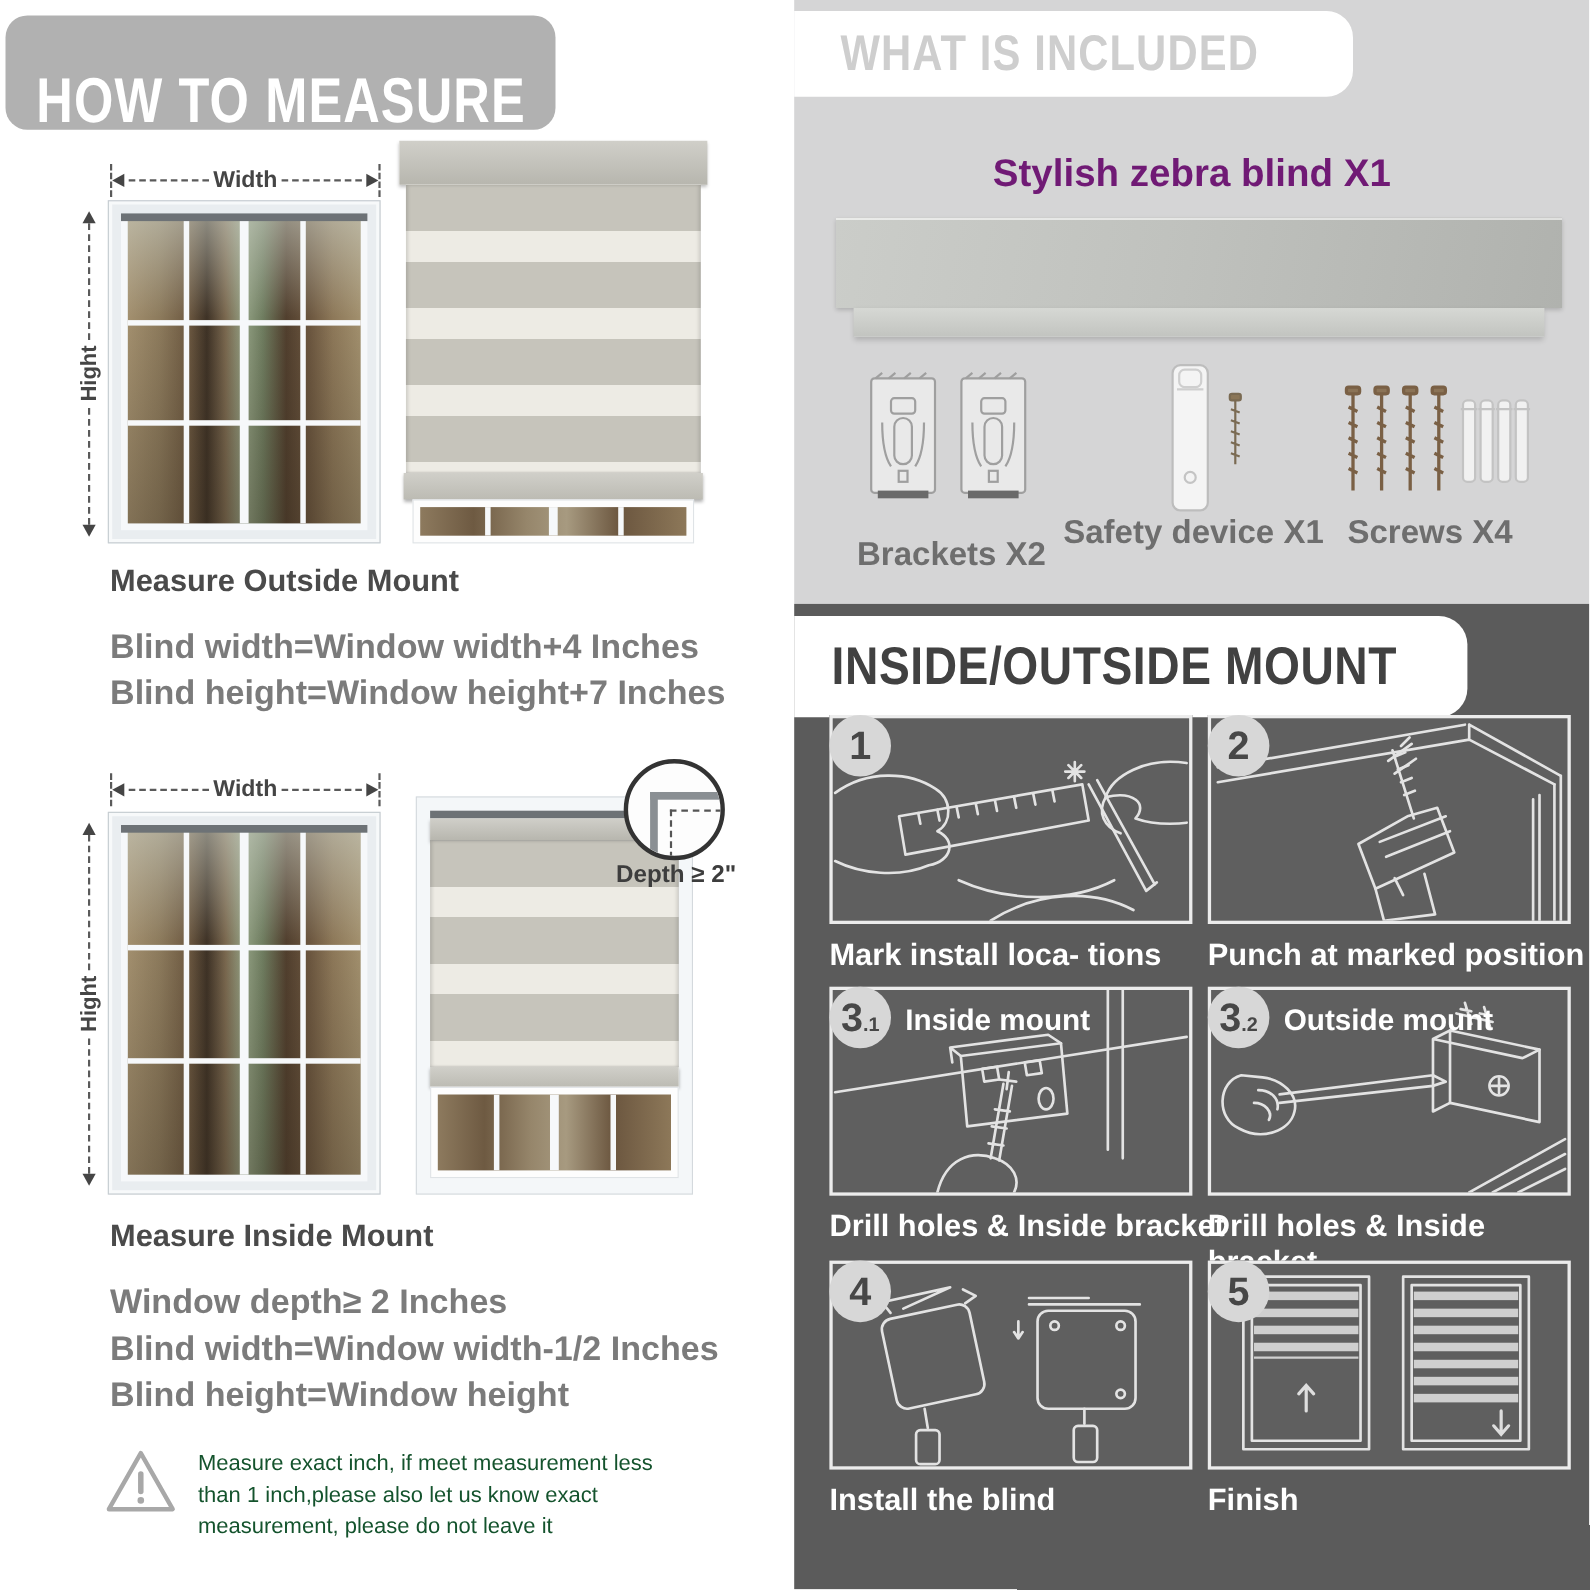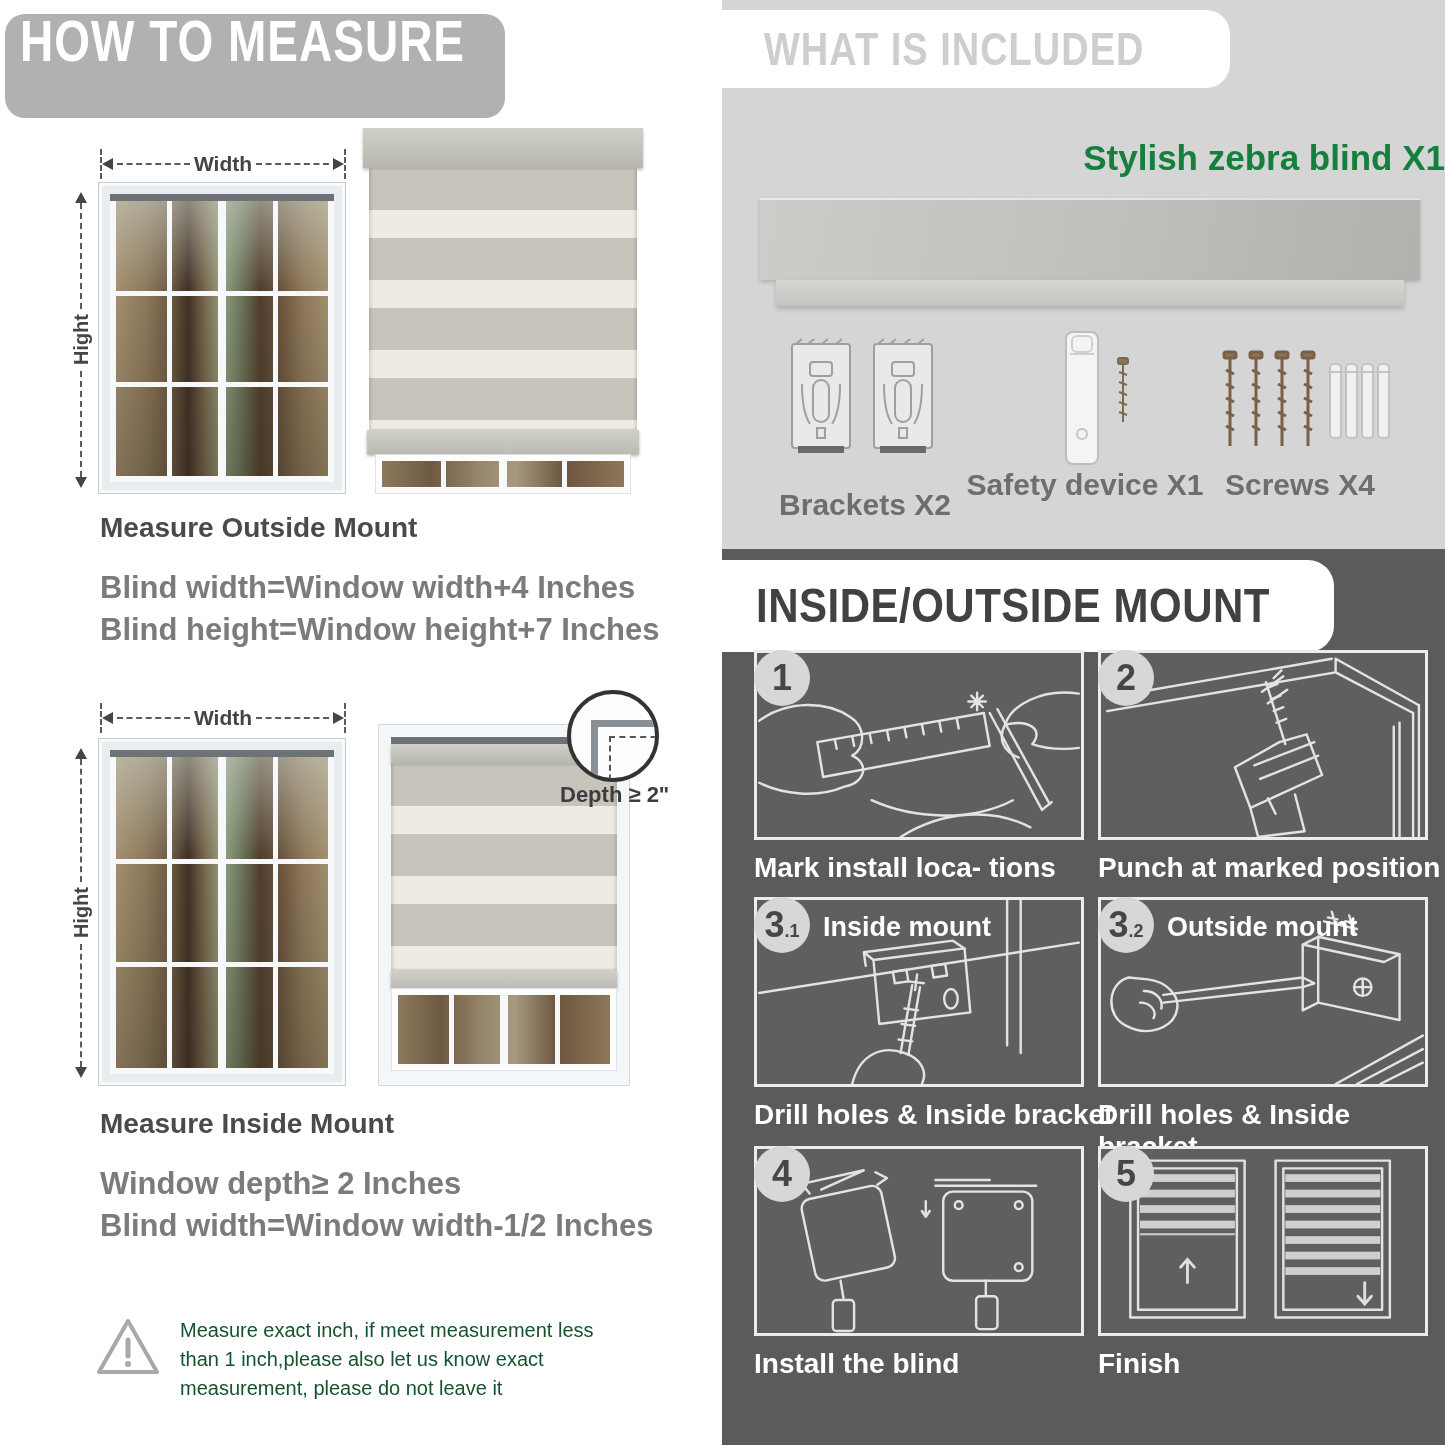--- a/index.html
+++ b/index.html
@@ -2,21 +2,21 @@
 <html><head>
 <meta charset="utf-8">
 <style>
   html,body{margin:0;padding:0;background:#ffffff;}
   #page{position:relative;width:1445px;height:1445px;background:#ffffff;overflow:hidden;
         font-family:"Liberation Sans",sans-serif;}
   .abs{position:absolute;}
 
   
   .header-pill{left:5px;top:14px;width:500px;height:104px;background:#b1b1b1;border-radius:20px;
-               display:flex;align-items:flex-start;padding-left:15px;box-sizing:border-box;}
+               display:flex;align-items:flex-end;padding-left:28px;box-sizing:border-box;}
   .header-pill span{font-weight:bold;font-size:46px;color:#ffffff;letter-spacing:1px;
                     transform:scaleY(1.25);transform-origin:left center;display:inline-block;}
 
   .width-arrow{display:flex;align-items:center;height:24px;color:#454545;font-weight:bold;font-size:21px;}
   .width-arrow .dash{flex:1;border-top:2px dashed #5a5a5a;height:0;margin:0 4px;}
   .tri-l{width:0;height:0;border-top:6px solid transparent;border-bottom:6px solid transparent;border-right:11px solid #454545;}
   .tri-r{width:0;height:0;border-top:6px solid transparent;border-bottom:6px solid transparent;border-left:11px solid #454545;}
   .vtick{height:30px;border-left:2px dashed #5a5a5a;width:0;}
 
   .hight-arrow{display:flex;flex-direction:column;align-items:center;width:22px;color:#454545;}
@@ -55,21 +55,21 @@
   .depth-label{font-weight:bold;font-size:22px;color:#3d3d3d;}
 
   .warn-text{font-size:20px;color:#14532d;line-height:1.45;}
 
   
   .right-top{left:722px;top:0;width:723px;height:549px;background:#d5d5d6;}
   .included-box{left:722px;top:10px;width:508px;height:78px;background:#ffffff;border-radius:0 24px 24px 0;
                 display:flex;align-items:center;padding-left:42px;box-sizing:border-box;}
   .included-box span{font-weight:bold;font-size:38px;color:#cecece;letter-spacing:1px;
                      transform:scaleY(1.2);transform-origin:left center;display:inline-block;}
-  .product-label{left:722px;top:138px;width:723px;text-align:right;font-weight:bold;font-size:35px;color:#15803d;}
+  .product-label{left:722px;top:138px;width:723px;text-align:center;font-weight:bold;font-size:35px;color:#701a75;}
   .headrail{left:760px;top:198px;width:660px;height:82px;
             background:linear-gradient(100deg,#cbcdc9 0%,#c0c2be 45%,#b0b2ae 100%);
             box-shadow:inset 0 2px 0 rgba(255,255,255,.6),0 2px 4px rgba(0,0,0,.18);}
   .headrail-lip{left:776px;top:280px;width:628px;height:26px;
             background:linear-gradient(180deg,#d6d8d4,#c2c4c0);box-shadow:0 3px 5px rgba(0,0,0,.18);}
   .item-label{font-weight:bold;font-size:30px;color:#6e6e6e;text-align:center;}
 
   .right-bottom{left:722px;top:549px;width:723px;height:896px;background:#5b5b5b;}
   .mount-box{left:722px;top:560px;width:612px;height:92px;background:#ffffff;border-radius:0 26px 26px 0;
              display:flex;align-items:center;padding-left:34px;box-sizing:border-box;}
@@ -185,20 +185,21 @@
 
   <div class="abs mag-circle" style="left:567px;top:690px;width:84px;height:84px;">
     <div style="position:absolute;left:20px;top:26px;right:-12px;bottom:-12px;border-top:7px solid #8a8f93;border-left:7px solid #8a8f93;"></div>
     <div style="position:absolute;left:38px;top:42px;right:-12px;bottom:-12px;border-top:2px dashed #555;border-left:2px dashed #555;"></div>
   </div>
   <div class="abs depth-label" style="left:560px;top:782px;">Depth ≥ 2"</div>
 
   <div class="abs sec-title" style="left:100px;top:1108px;">Measure Inside Mount</div>
   <div class="abs sec-line" style="left:100px;top:1166px;">Window depth≥ 2 Inches</div>
   <div class="abs sec-line" style="left:100px;top:1208px;">Blind width=Window width-1/2 Inches</div>
+  <div class="abs sec-line" style="left:100px;top:1250px;">Blind height=Window height</div>
 
   <svg class="abs" style="left:95px;top:1316px;" width="66" height="62" viewBox="0 0 66 62">
     <polygon points="33,5 62,56 4,56" fill="none" stroke="#a8a8a8" stroke-width="4" stroke-linejoin="round"></polygon>
     <line x1="33" y1="24" x2="33" y2="40" stroke="#a8a8a8" stroke-width="5" stroke-linecap="round"></line>
     <circle cx="33" cy="48" r="3" fill="#a8a8a8"></circle>
   </svg>
   <div class="abs warn-text" style="left:180px;top:1316px;width:455px;">Measure exact inch, if meet measurement less than 1 inch,please also let us know exact measurement, please do not leave it</div>
 
   <div class="abs right-top"></div>
 

